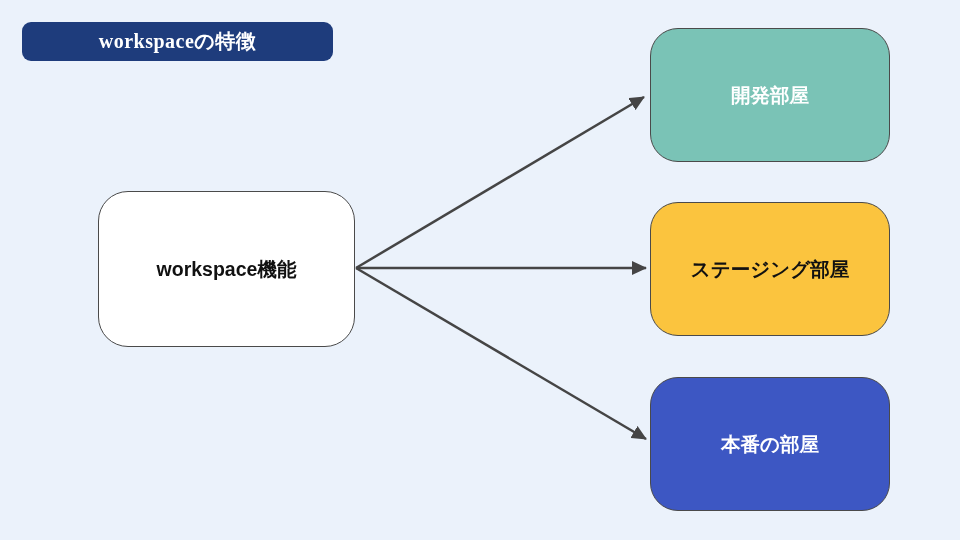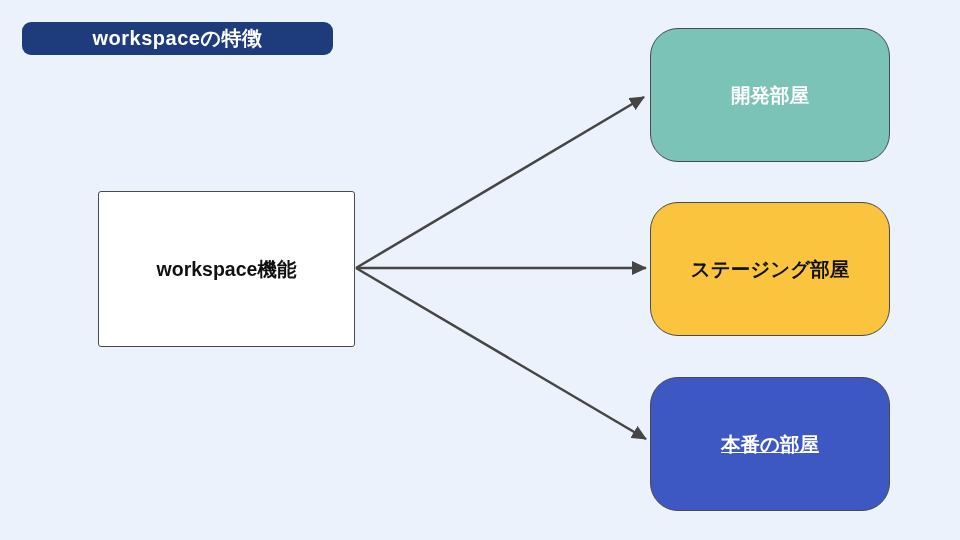--- a/index.html
+++ b/index.html
@@ -11,25 +11,26 @@
     position: relative;
     width: 960px;
     height: 540px;
     overflow: hidden;
   }
   .title-badge {
     position: absolute;
     left: 22px;
     top: 22px;
     width: 311px;
-    height: 33px;
+    height: 39px;
     border-radius: 9px;
     display: flex;
     align-items: center;
     justify-content: center;
+    font-family: Liberation Serif, serif;
   }
   .title-badge span {
     font-size: 20px;
     font-weight: bold;
     letter-spacing: 0.5px;
   }
   .description {
     position: absolute;
     left: 33px;
     top: 80px;
@@ -55,21 +56,21 @@
   }
   .node span {
     font-weight: bold;
     font-size: 19.5px;
   }
   .source-node {
     left: 98px;
     top: 191px;
     width: 257px;
     height: 156px;
-    border-radius: 3px;
+    border-radius: 30px;
   }
   .target-node {
     left: 650px;
     width: 240px;
     height: 134px;
     border-radius: 28px;
   }
   .target-0 { top: 28px; }
   .target-1 { top: 202px; }
   .target-2 { top: 377px; }
@@ -100,17 +101,17 @@
   </div>
 
   <div class="node target-node target-0" style="background: rgb(122, 195, 182); color: rgb(255, 255, 255); border-color: rgb(74, 74, 74);">
     <span>開発部屋</span>
   </div>
 
   <div class="node target-node target-1" style="background: rgb(251, 196, 62); color: rgb(17, 17, 17); border-color: rgb(74, 74, 74);">
     <span>ステージング部屋</span>
   </div>
 
-  <div class="node target-node target-2" style="background: rgb(61, 87, 195); color: rgb(255, 255, 255); border-color: rgb(74, 74, 74); text-decoration: underline;">
+  <div class="node target-node target-2" style="background: rgb(61, 87, 195); color: rgb(255, 255, 255); border-color: rgb(74, 74, 74);">
     <span>本番の部屋</span>
   </div>
 
 </div>
 
 </body></html>

